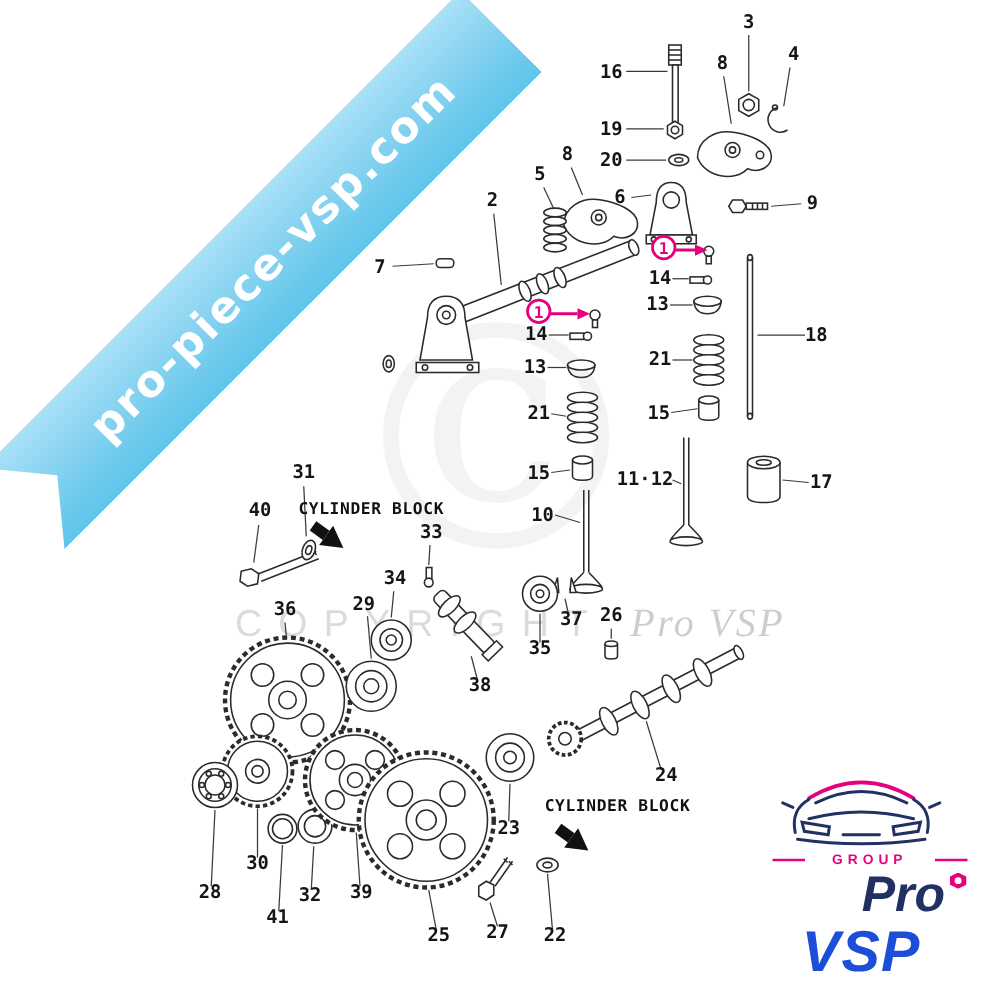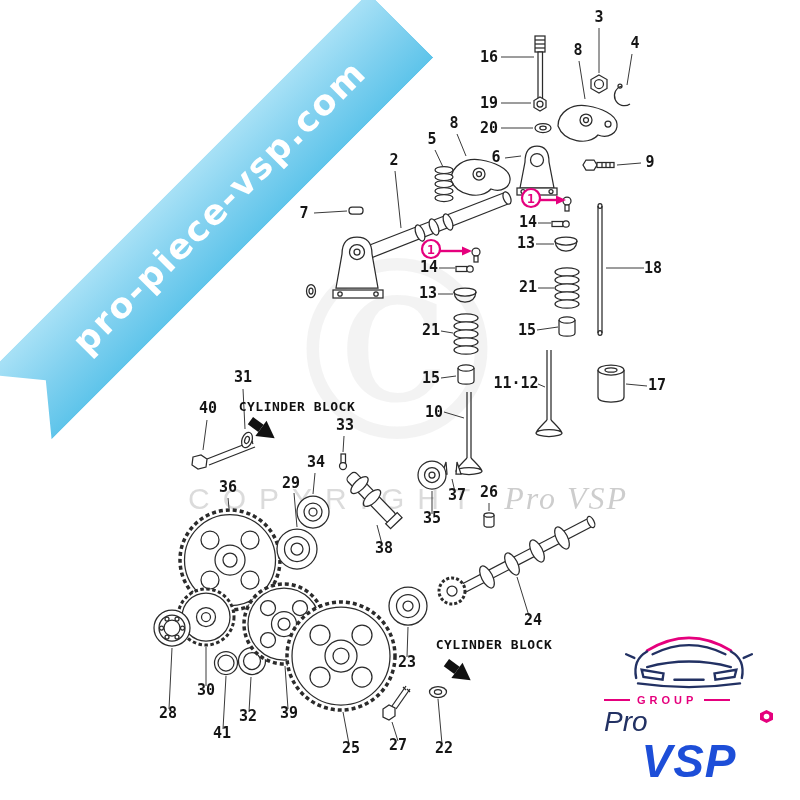--- a/index.html
+++ b/index.html
@@ -54,28 +54,28 @@
   }
   .ribbon-text{
     color:#ffffff;font-size:35px;font-weight:bold;letter-spacing:2px;
     font-family:"DejaVu Sans",sans-serif;padding-left:26px;white-space:nowrap;
   }
 
   
   .logo{position:absolute;right:26px;bottom:16px;width:170px;z-index:5;text-align:center;}
   .logo-car{display:block;margin:0 auto;}
   .logo-group{
-    display:flex;align-items:center;justify-content:flex-start;gap:7px;
+    display:flex;align-items:center;justify-content:flex-end;gap:22px;
     color:#e5007d;font-size:11px;font-weight:bold;letter-spacing:4px;
     font-family:"Liberation Sans",sans-serif;margin-top:-4px;
   }
   .gline{display:inline-block;width:26px;height:2px;background:#e5007d;}
   .logo-pro{
-    font-family:"Liberation Sans",sans-serif;font-size:28px;font-weight:normal;font-style:italic;
-    color:#223163;line-height:1.0;display:flex;justify-content:space-between;align-items:flex-start;gap:3px;
+    font-family:"Liberation Sans",sans-serif;font-size:40px;font-weight:bold;font-style:italic;
+    color:#223163;line-height:1.0;display:flex;justify-content:flex-end;align-items:flex-start;gap:3px;
     margin-top:2px;
   }
   .logo-hex{margin-top:2px;}
   .logo-vsp{
     font-family:"Liberation Sans",sans-serif;font-size:46px;font-weight:bold;font-style:italic;
     color:#1d4ed8;line-height:1.0;margin-top:2px;letter-spacing:1px;
   }
 </style>
 </head>
 <body>

